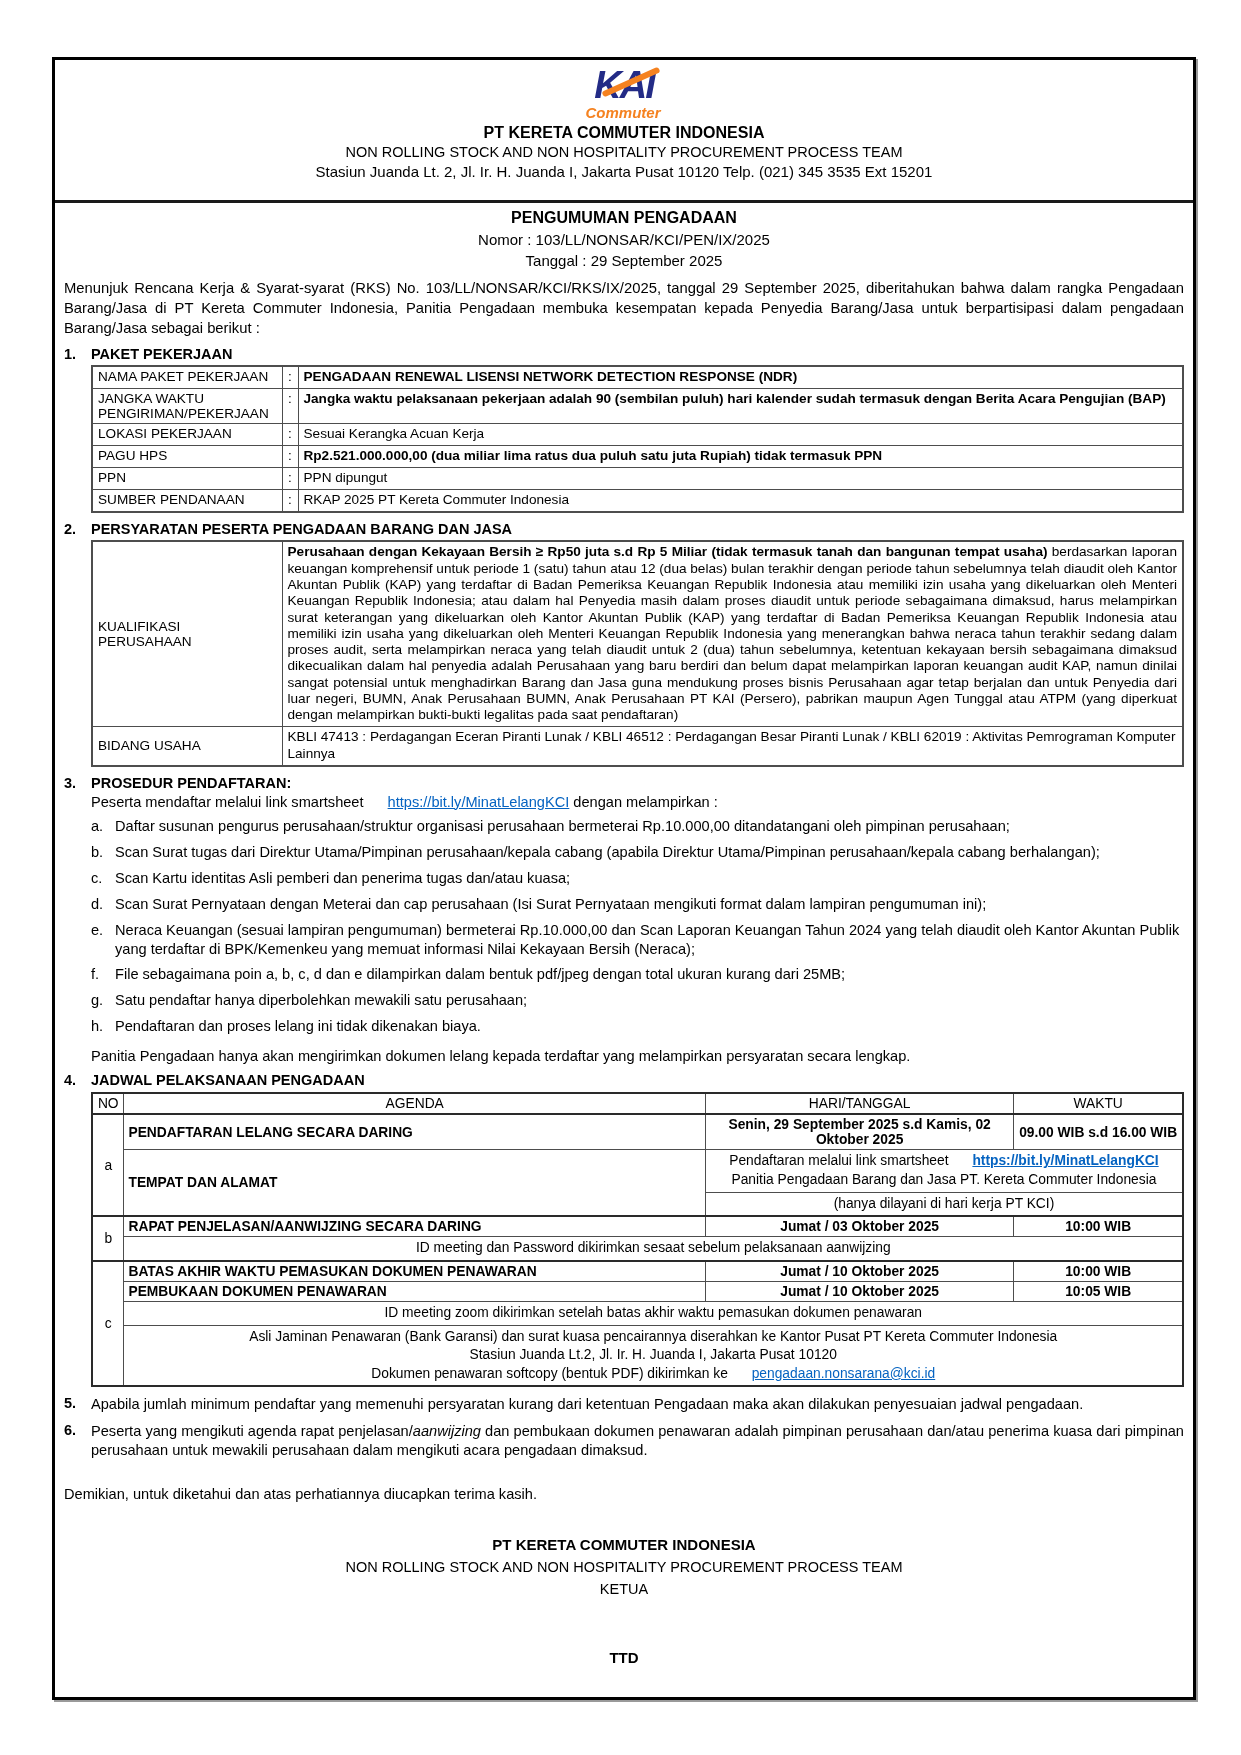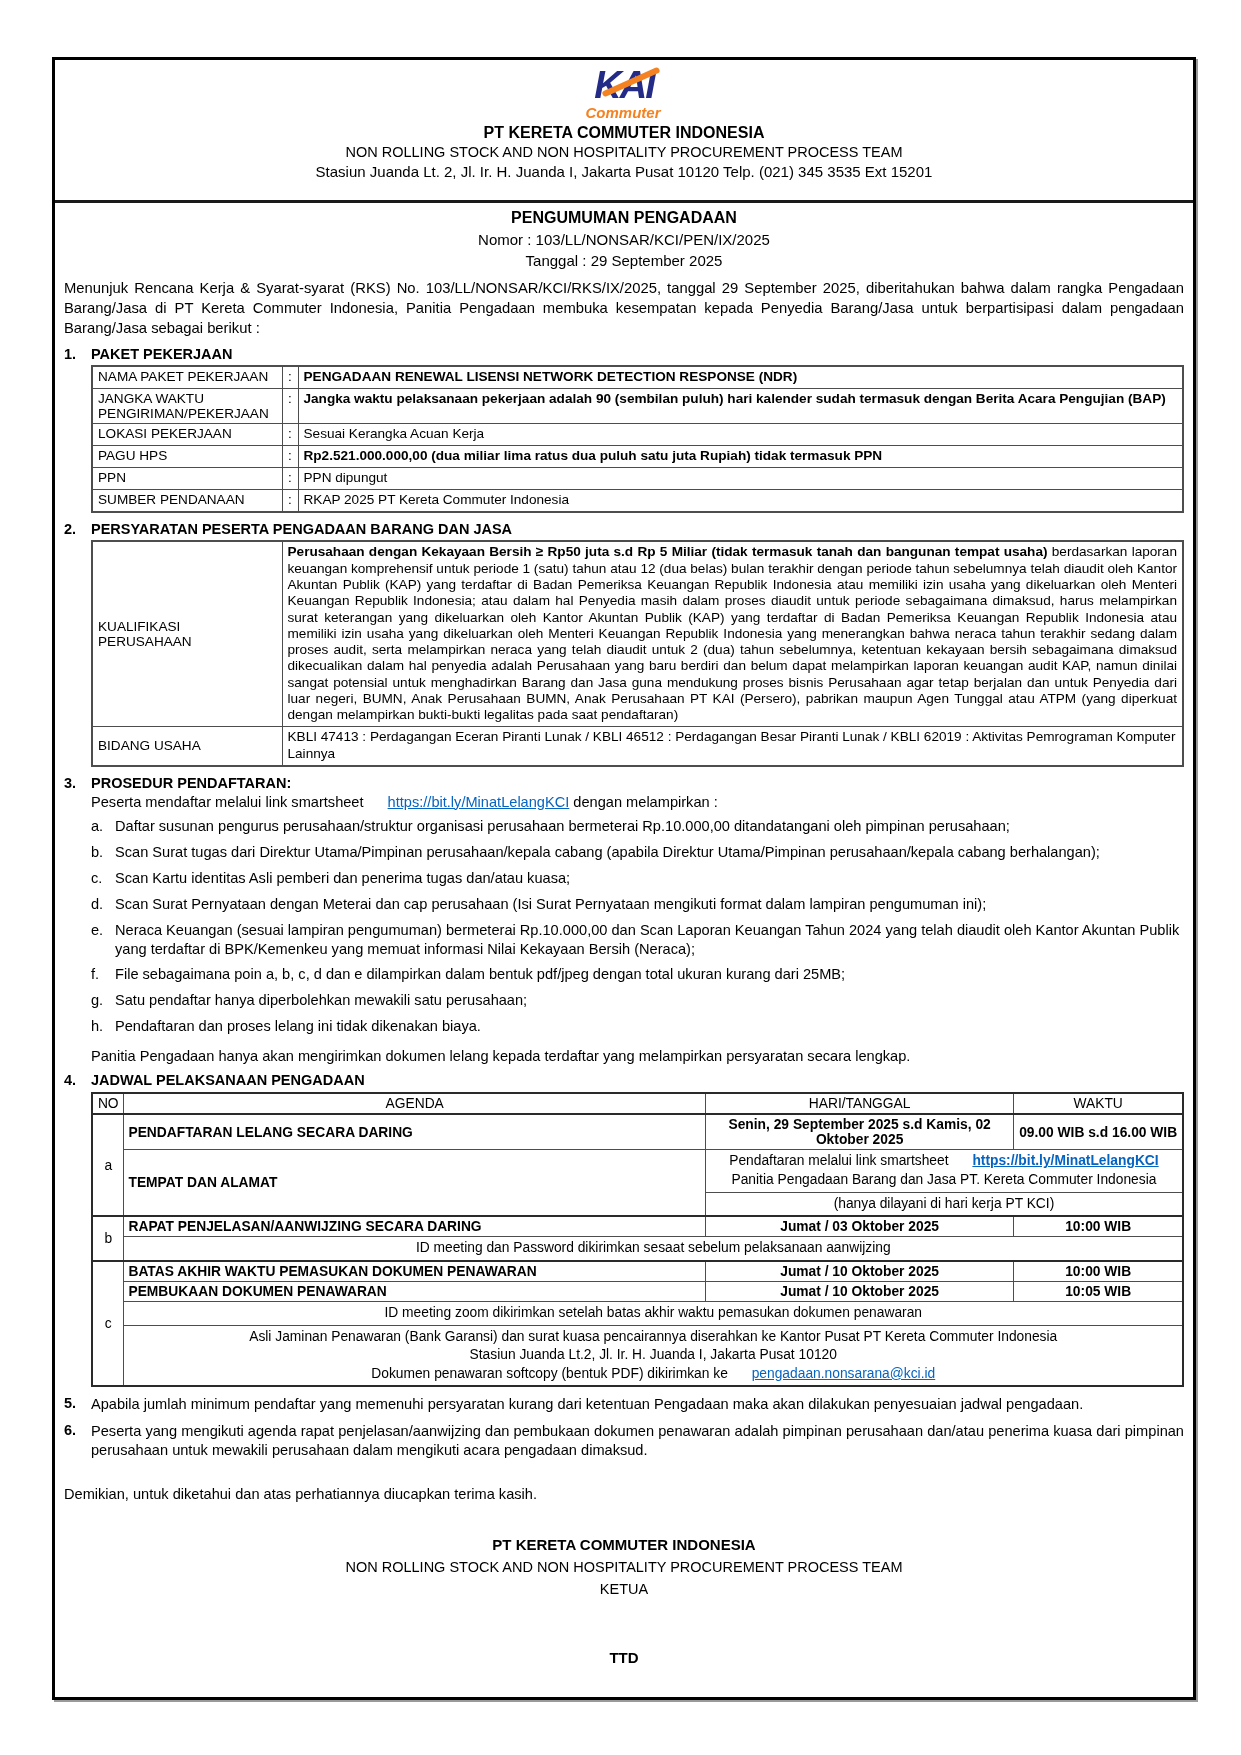--- a/index.html
+++ b/index.html
@@ -72,21 +72,21 @@
   
   a.link { color:#0563c1; text-decoration:underline; cursor:pointer;padding-left:20px; }
   a.link-bold { font-weight:bold; }
   
   .closing { font-size:14.6px; margin-top:26px; }
   .sign-block { text-align:center; margin-top:34px; }
   .sign-company { font-size:15px; font-weight:bold; }
   .sign-team { font-size:14.5px; margin-top:6px; }
   .sign-role { font-size:14.5px; margin-top:6px; }
   .sign-ttd { font-size:15px; font-weight:bold; margin-top:52px; }
-  .em { }
+  .em { font-style:italic; }
 </style>
 </head>
 <body>
 
 <div class="page-frame">
 
   <div class="doc-header">
     <div class="logo">
       <div class="logo-kai">
         <span>KAI</span>

